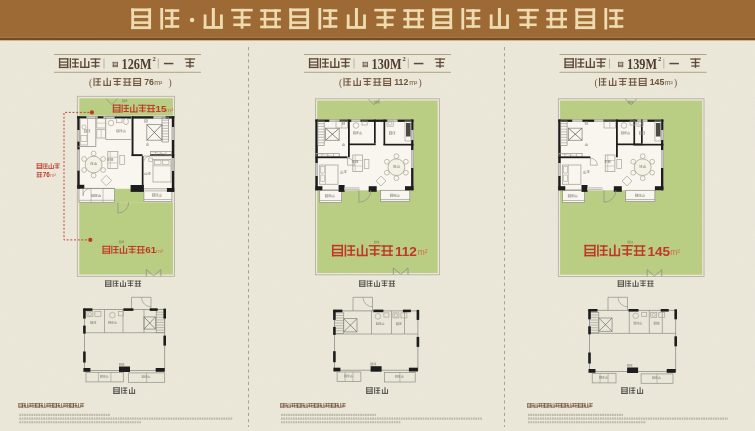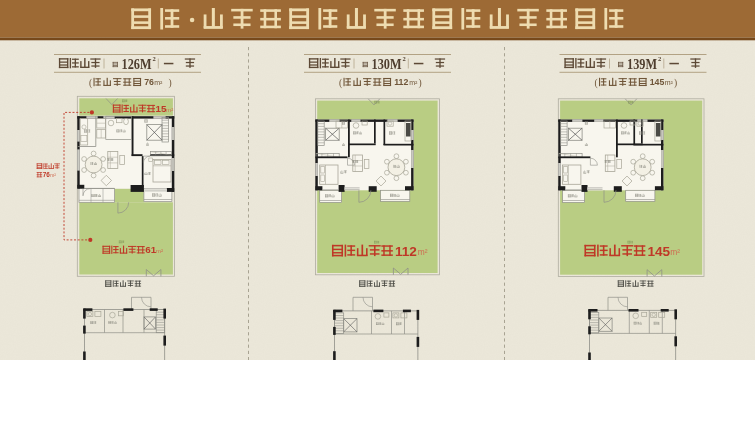--- a/index.html
+++ b/index.html
@@ -1,14 +1,14 @@
 <!DOCTYPE html>
 <html><head><meta charset="utf-8"><title>p</title><style>
 html,body{margin:0;padding:0}
-#page{position:relative;width:755px;height:360px;background:#5eead4;overflow:hidden;font-family:"Liberation Sans",sans-serif}
+#page{position:relative;width:755px;height:431px;background:#5eead4;overflow:hidden;font-family:"Liberation Sans",sans-serif}
 </style></head><body>
 <div id="page">
 <svg width="755" height="431" viewBox="0 0 755 431">
 <defs>
 <g id="gA">
           <rect x="4" y="2" width="13" height="96"></rect>
           <rect x="83" y="2" width="13" height="96"></rect>
           <rect x="4" y="2" width="92" height="13"></rect>
           <rect x="8" y="34" width="84" height="12"></rect>
           <rect x="8" y="62" width="84" height="12"></rect>

